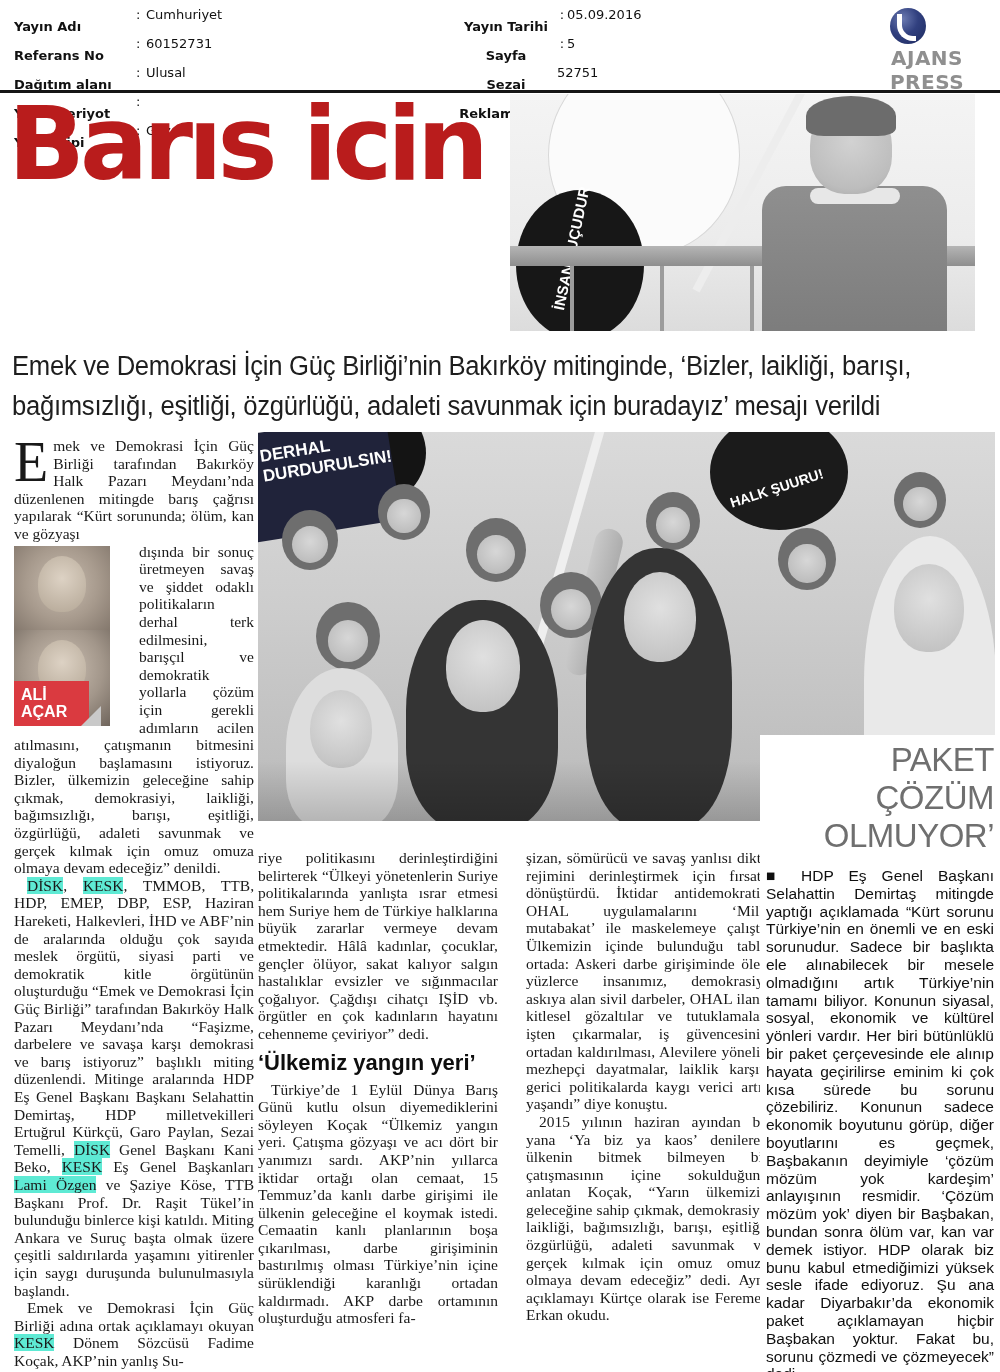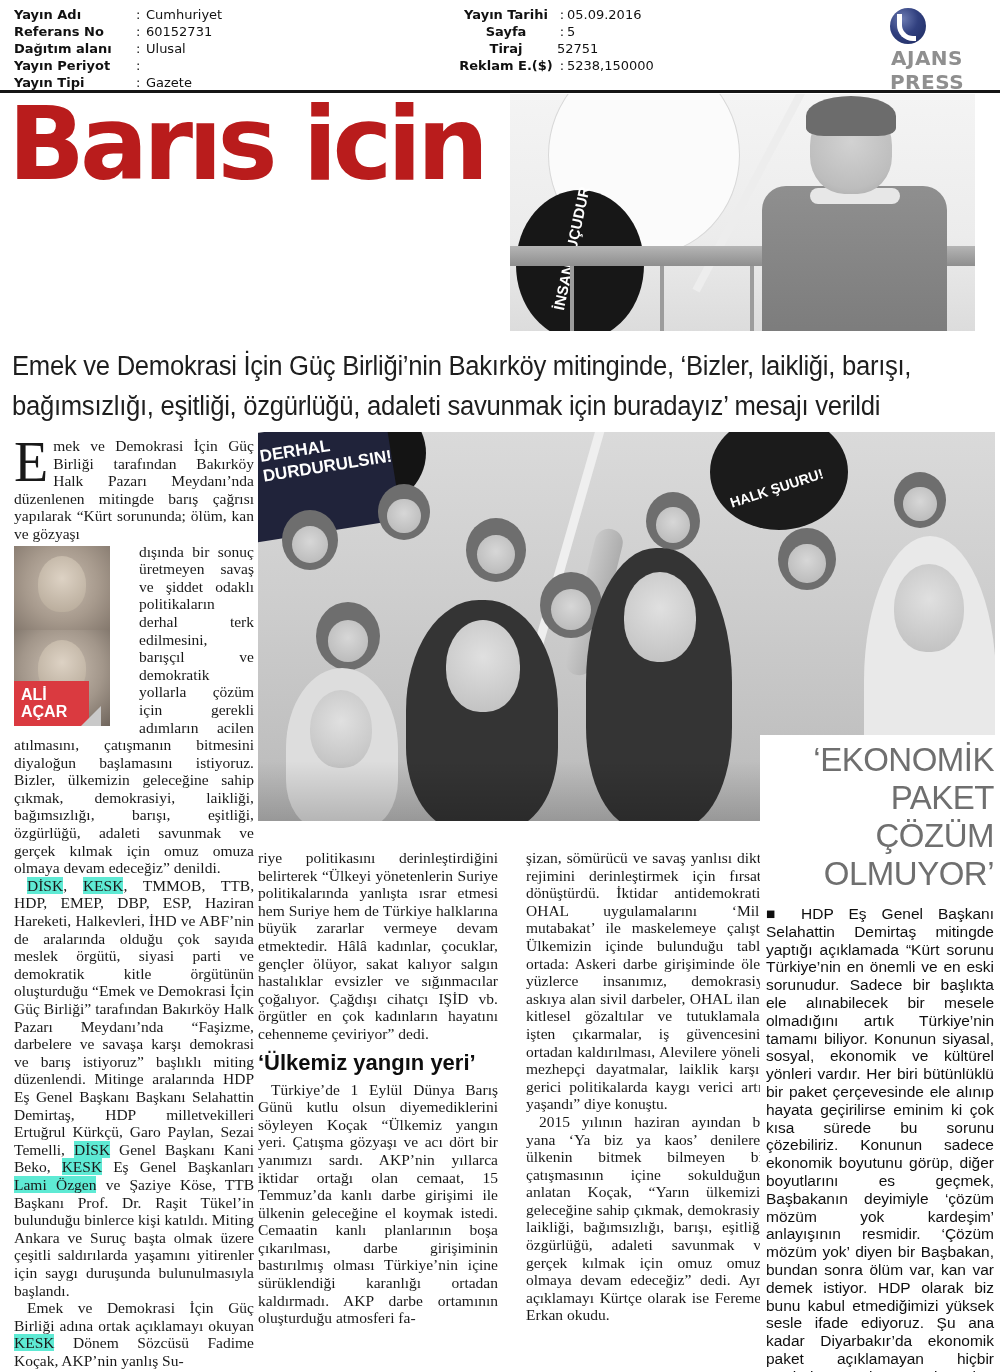--- a/index.html
+++ b/index.html
@@ -3,21 +3,21 @@
 <meta charset="utf-8">
 <style>
   html,body{margin:0;padding:0;background:#888;}
   .page{position:relative;width:1000px;height:1372px;background:#ffffff;overflow:hidden;
         font-family:"Liberation Sans",sans-serif;color:#111;}
   
   .meta{position:absolute;top:6px;font-size:13px;font-family:"DejaVu Sans",sans-serif;}
   .meta-left{left:14px;width:430px;}
   .meta-right{left:455px;width:400px;text-align:center;}
   .meta-row{display:flex;line-height:17px;}
-  .meta-label{font-weight:700;width:122px;flex:0 0 auto;}
+  .meta-label{font-weight:700;width:122px;flex:0 0 auto;margin-top:12px;}
   .meta-right .meta-label{width:102px;}
   .meta-colon{width:10px;flex:0 0 auto;}
   .meta-value{white-space:nowrap;}
   .logo{position:absolute;right:8px;top:8px;width:130px;text-align:center;}
   .logo-ball{position:relative;width:36px;height:36px;margin:0 auto 2px 28px;border-radius:50%;
              background:radial-gradient(circle at 35% 30%,#6b7ab1 0%,#31407f 45%,#1d2a5e 100%);}
   .logo-ball::before{content:"";position:absolute;left:7px;top:6px;width:14px;height:22px;
              border:5px solid #fff;border-right:none;border-top:none;border-radius:0 0 0 16px;}
   .logo-text{color:#8f8f8f;font-weight:700;font-size:20px;letter-spacing:.5px;font-family:"DejaVu Sans",sans-serif;}
   .toprule{position:absolute;left:0;top:90px;width:1000px;height:3px;background:#151515;}
@@ -141,21 +141,21 @@
         <span class="meta-label">Yayın Tarihi</span>
         <span class="meta-colon">:</span>
         <span class="meta-value">05.09.2016</span>
       </div>
     <div class="meta-row">
         <span class="meta-label">Sayfa</span>
         <span class="meta-colon">:</span>
         <span class="meta-value">5</span>
       </div>
     <div class="meta-row">
-        <span class="meta-label">Tiraj</span>
+        <span class="meta-label">Sezai</span>
         <span class="meta-colon">52751</span>
       </div>
     <div class="meta-row">
         <span class="meta-label">Reklam E.($)</span>
         <span class="meta-colon">:</span>
         <span class="meta-value">5238,150000</span>
       </div>
   </div>
   <div class="logo">
     <div class="logo-ball"></div>
@@ -243,20 +243,19 @@
     <p class="indent">Türkiye’de 1 Eylül Dünya Barış Günü kutlu olsun diyemediklerini söyleyen Koçak “Ülkemiz yangın yeri. Çatışma gözyaşı ve acı dört bir yanımızı sardı. AKP’nin yıllarca iktidar ortağı olan cemaat, 15 Temmuz’da kanlı darbe girişimi ile ülkenin geleceğine el koymak istedi. Cemaatin kanlı planlarının boşa çıkarılması, darbe girişiminin bastırılmış olması Türkiye’nin içine sürüklendiği karanlığı ortadan kaldırmadı. AKP darbe ortamının oluşturduğu atmosferi fa-</p>
   </div>
 
   <div class="col col3 serif">
     <p>şizan, sömürücü ve savaş yanlısı dikta rejimini derinleştirmek için fırsata dönüştürdü. İktidar antidemokratik OHAL uygulamalarını ‘Milli mutabakat’ ile maskelemeye çalıştı. Ülkemizin içinde bulunduğu tablo ortada: Askeri darbe girişiminde ölen yüzlerce insanımız, demokrasiyi askıya alan sivil darbeler, OHAL ilanı, kitlesel gözaltılar ve tutuklamalar, işten çıkarmalar, iş güvencesinin ortadan kaldırılması, Alevilere yönelik mezhepçi dayatmalar, laiklik karşıtı gerici politikalarda kaygı verici artış yaşandı” diye konuştu.</p>
     <p class="indent">2015 yılının haziran ayından bu yana ‘Ya biz ya kaos’ denilerek ülkenin bitmek bilmeyen bir çatışmasının içine sokulduğunu anlatan Koçak, “Yarın ülkemizin geleceğine sahip çıkmak, demokrasiyi, laikliği, bağımsızlığı, barışı, eşitliği, özgürlüğü, adaleti savunmak ve gerçek kılmak için omuz omuza olmaya devam edeceğiz” dedi. Aynı açıklamayı Kürtçe olarak ise Feremez Erkan okudu.</p>
   </div>
 
   <div class="sidebar">
     <div class="sb-head">
-      <div>‘EKONOMİK</div>
       <div>PAKET ÇÖZÜM</div>
       <div>OLMUYOR’</div>
     </div>
     <div class="sb-body">■ HDP  Eş Genel Başkanı Selahattin Demirtaş mitingde yaptığı açıklamada “Kürt sorunu Türkiye’nin en önemli ve en eski sorunudur. Sadece bir başlıkta ele alınabilecek bir mesele olmadığını artık Türkiye’nin tamamı biliyor. Konunun siyasal, sosyal, ekonomik ve kültürel yönleri vardır. Her biri bütünlüklü bir paket çerçevesinde ele alınıp hayata geçirilirse eminim ki çok kısa sürede bu sorunu çözebiliriz. Konunun sadece ekonomik boyutunu görüp, diğer boyutlarını es geçmek, Başbakanın deyimiyle ‘çözüm mözüm yok kardeşim’ anlayışının resmidir. ‘Çözüm mözüm yok’ diyen bir Başbakan, bundan sonra ölüm var, kan var demek istiyor. HDP olarak biz bunu kabul etmediğimizi yüksek sesle ifade ediyoruz.  Şu ana kadar Diyarbakır’da ekonomik paket açıklamayan hiçbir Başbakan yoktur. Fakat bu, sorunu çözmedi ve çözmeyecek” dedi.</div>
   </div>
 
 </div>
 
 </body></html>

